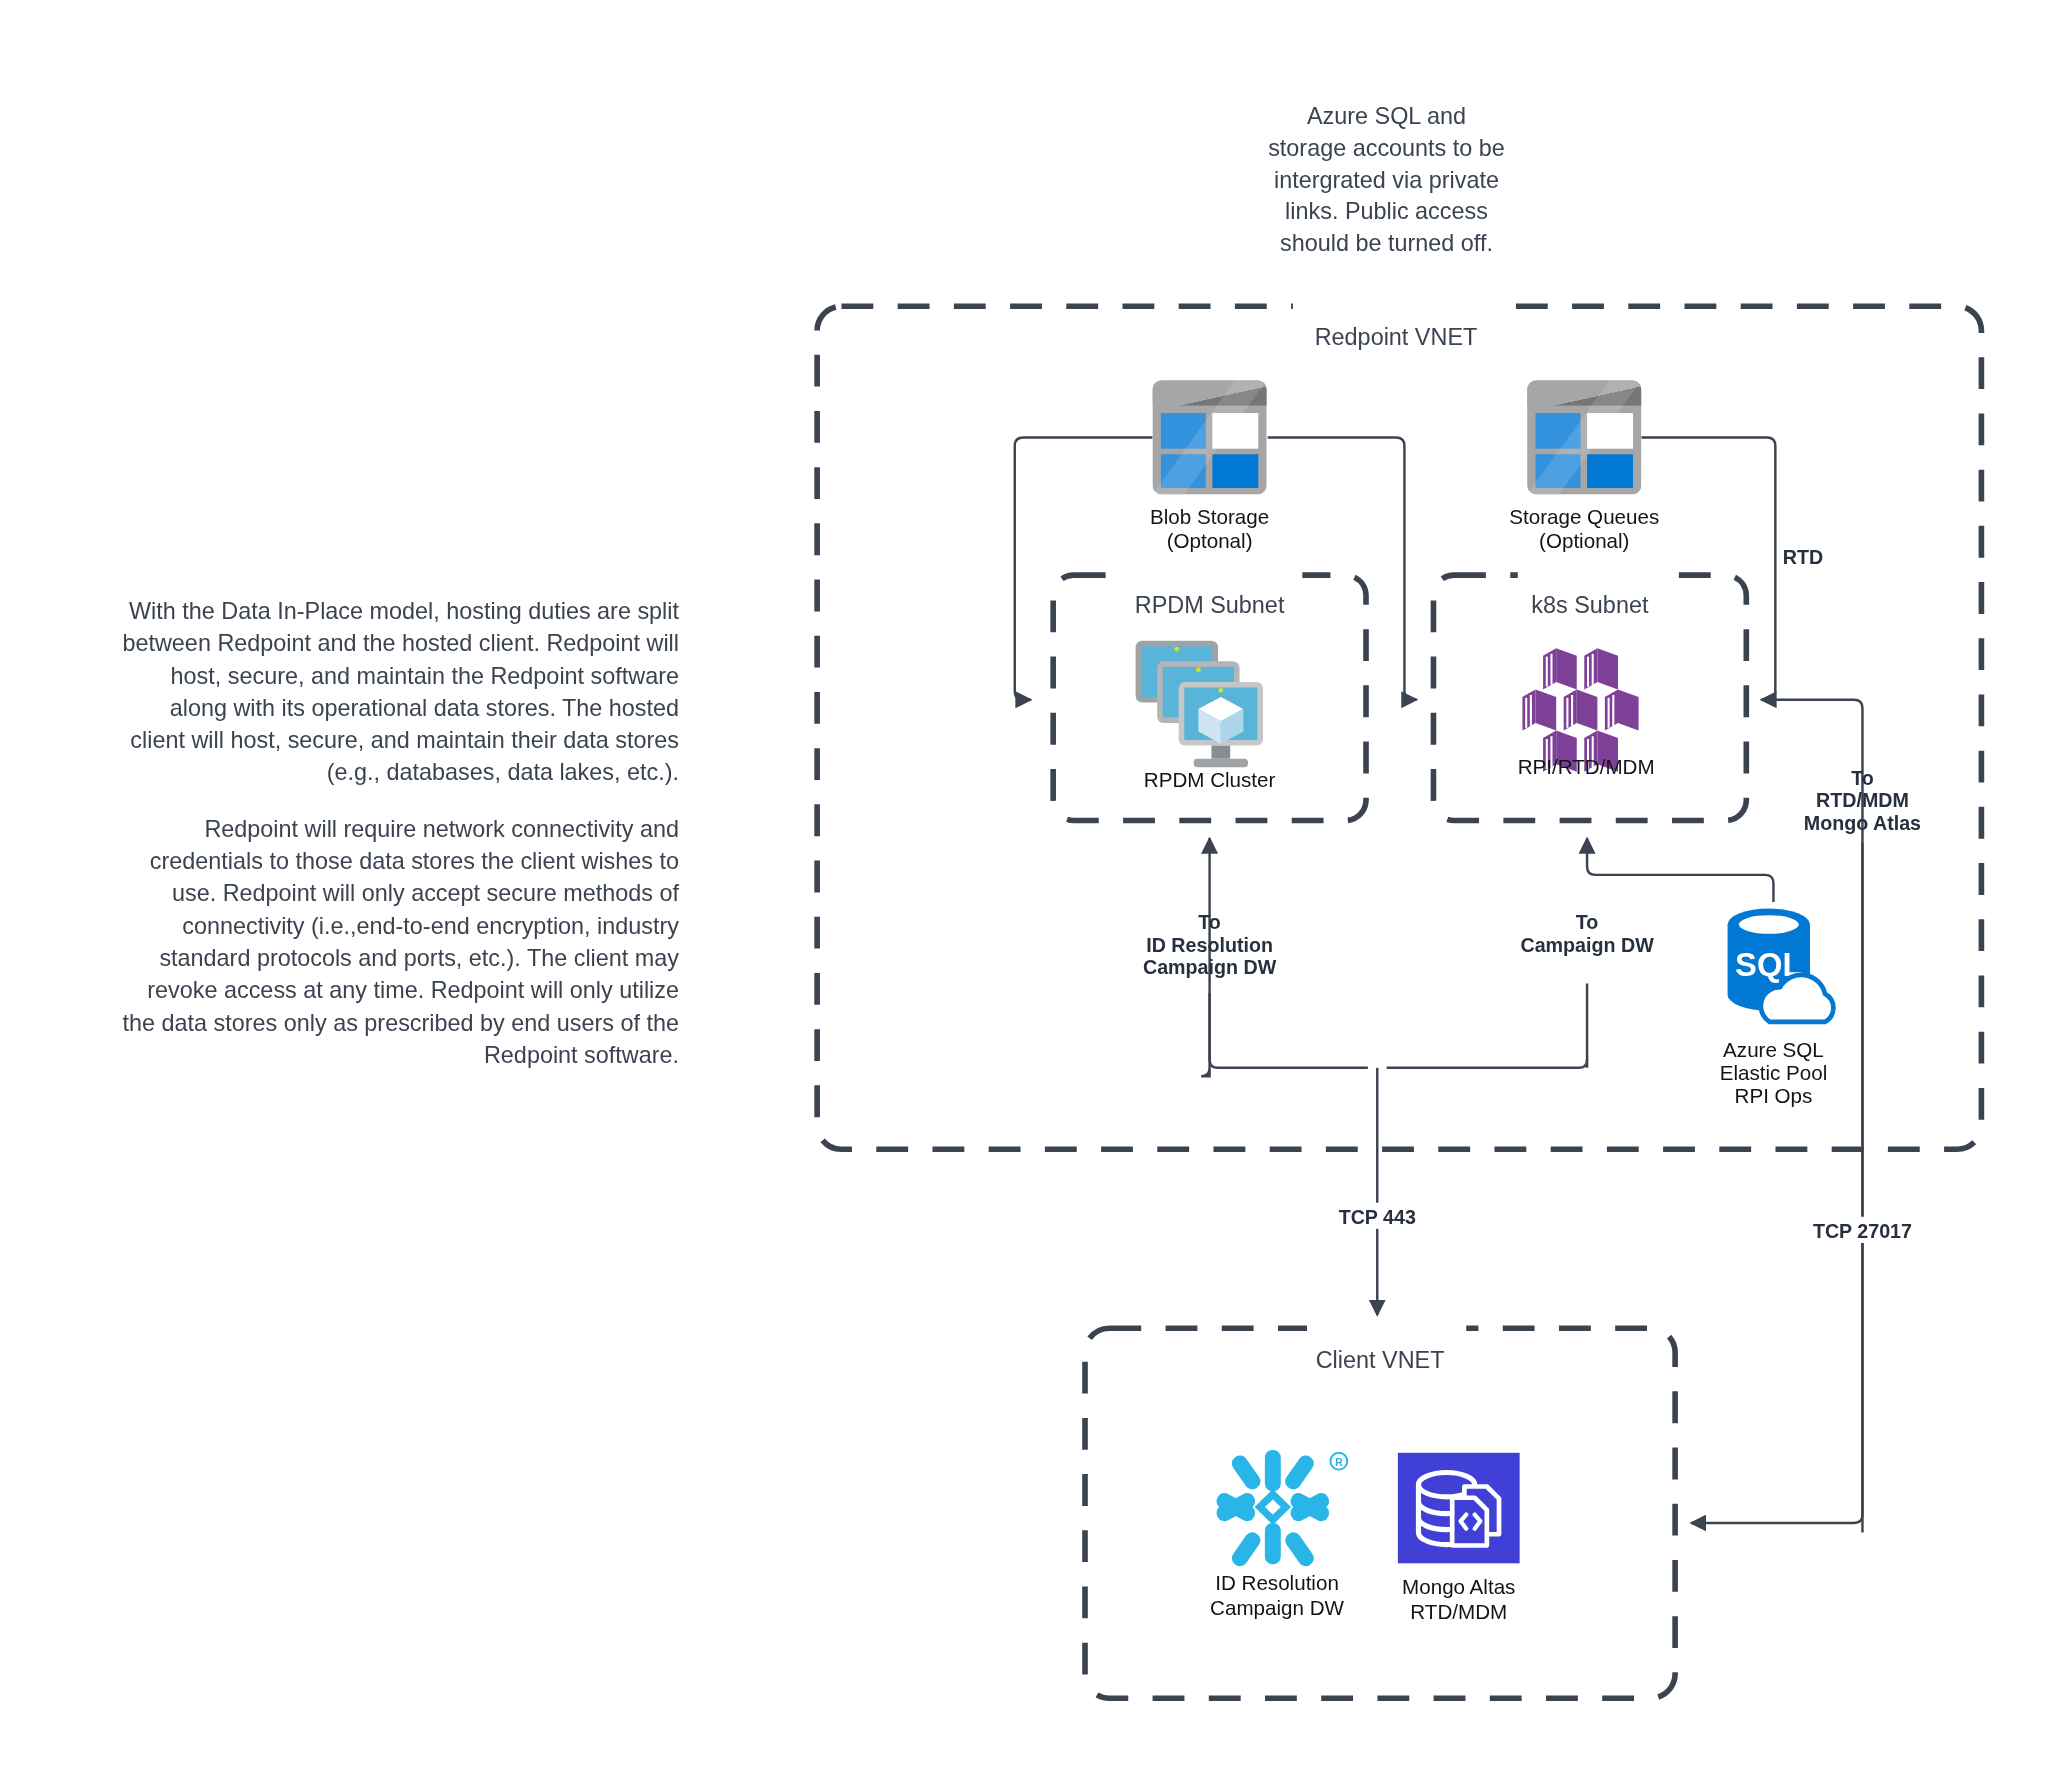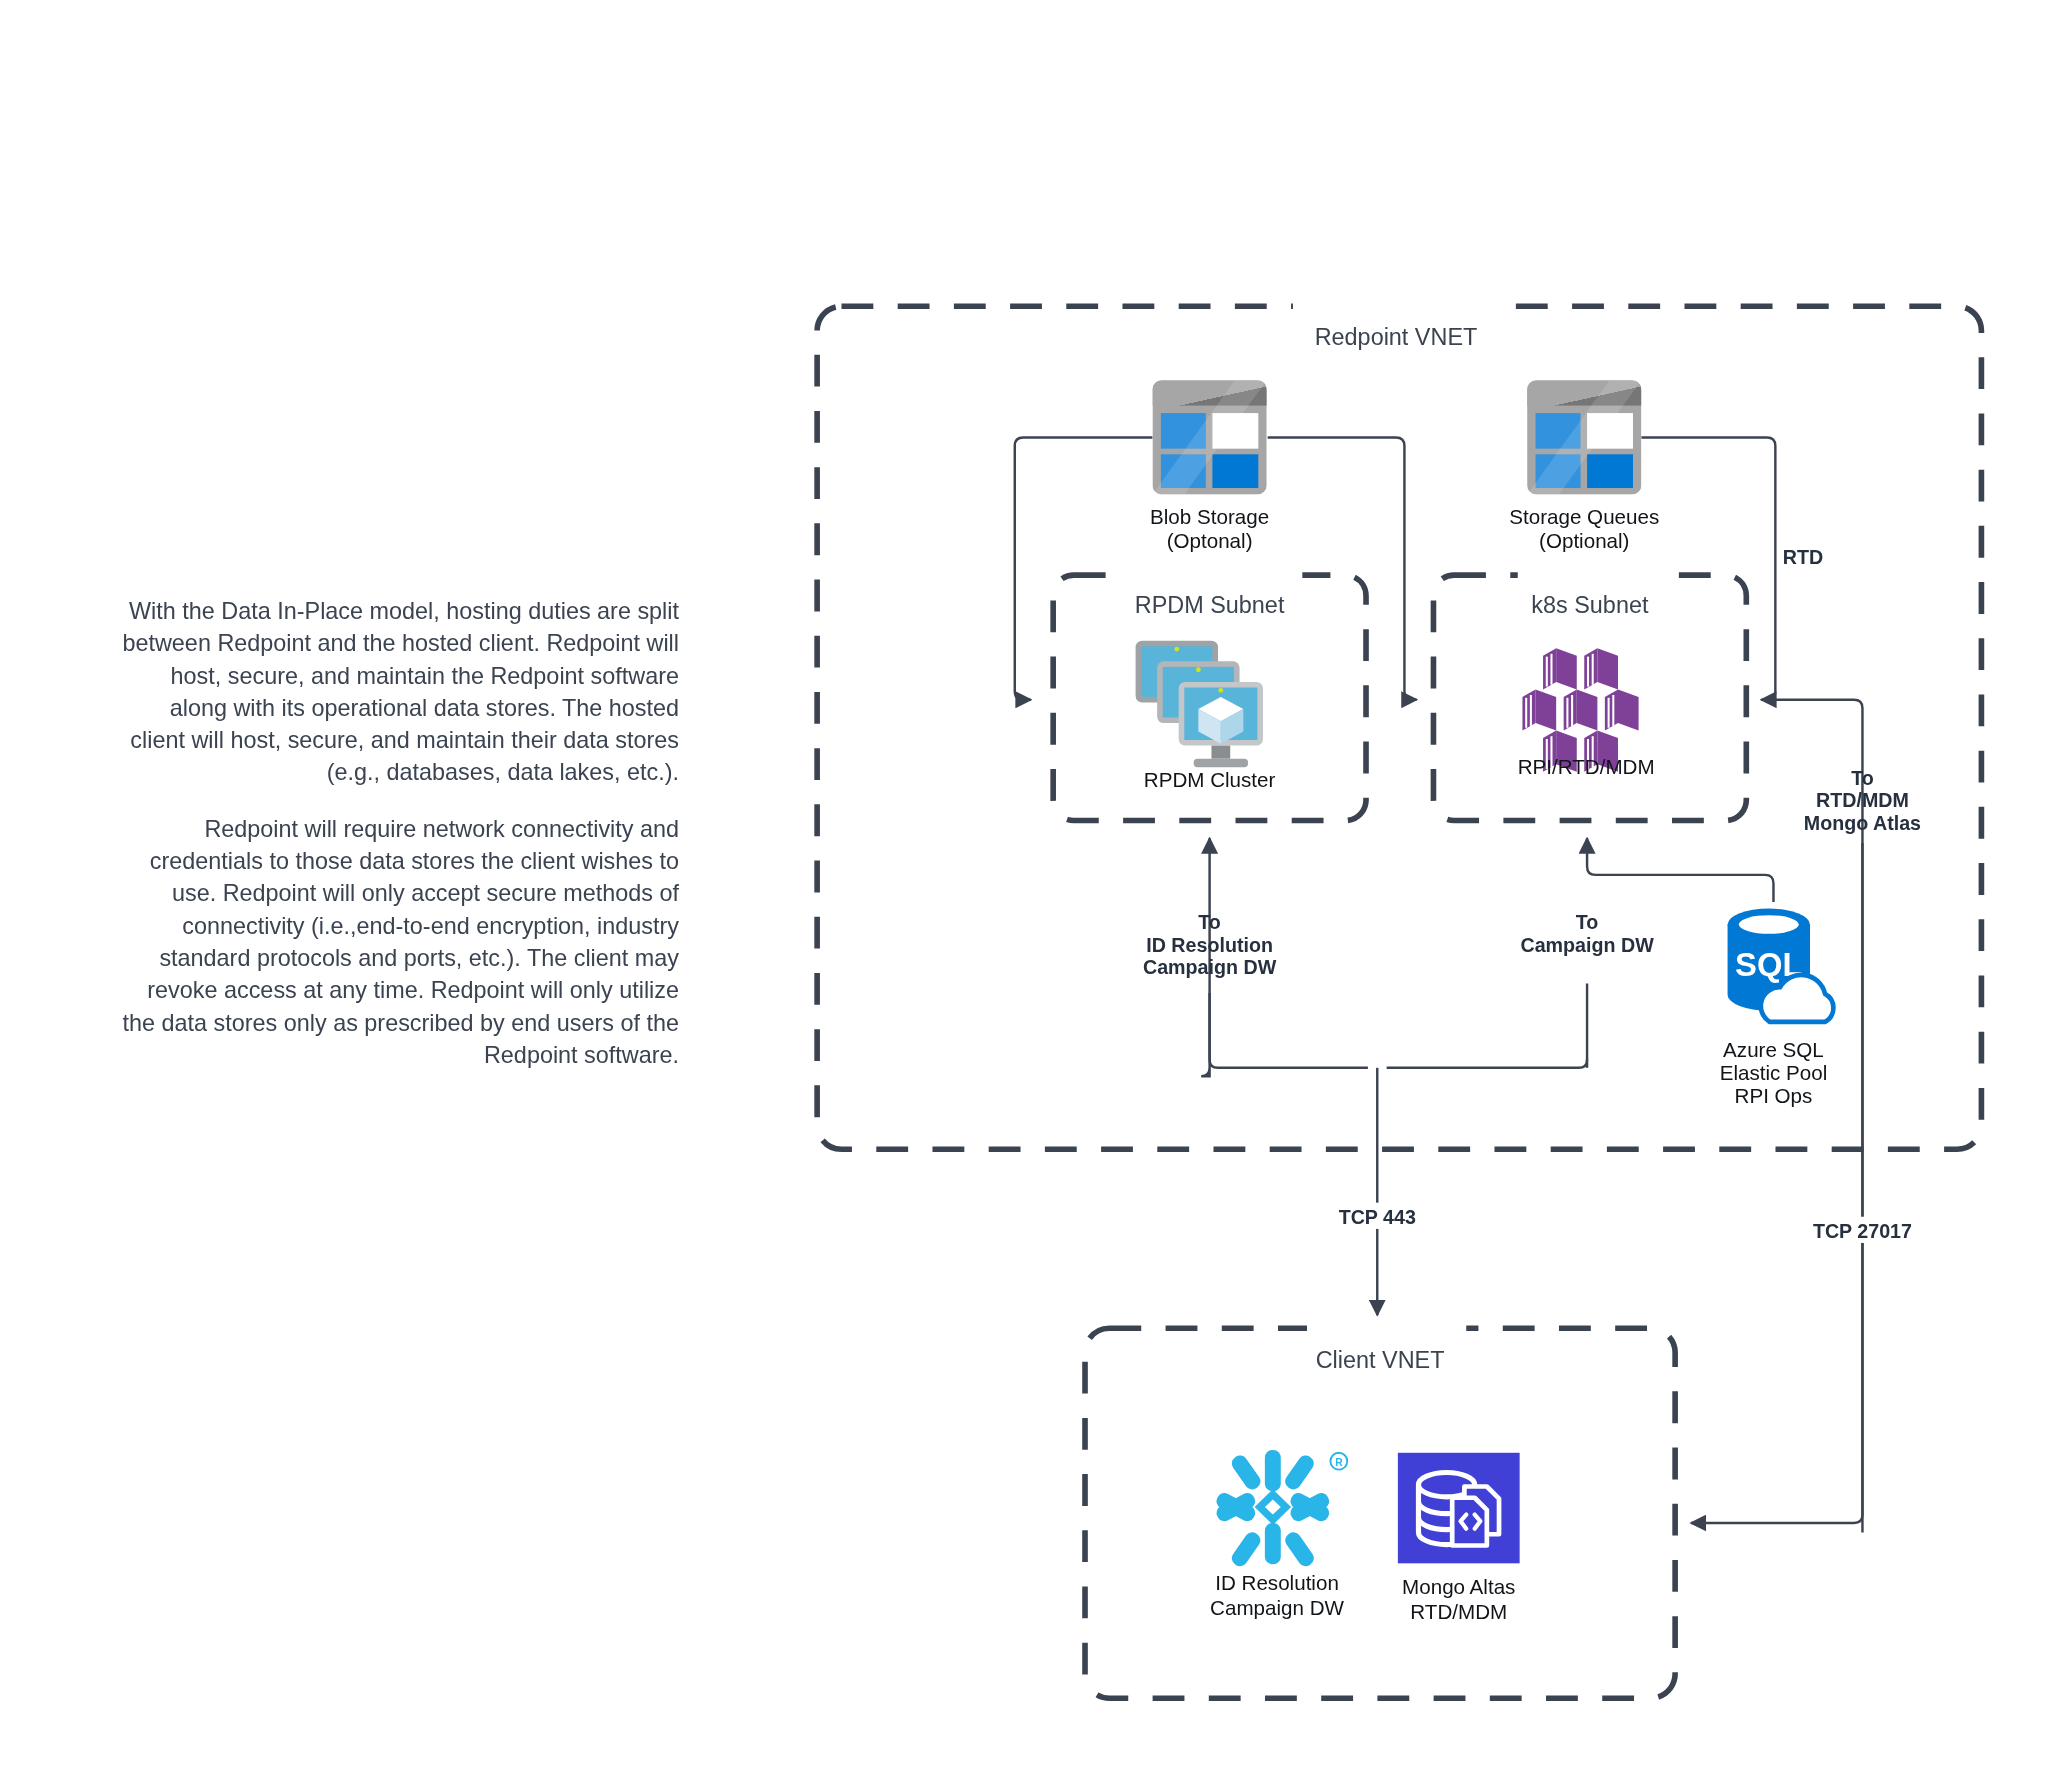--- a/index.html
+++ b/index.html
@@ -65,20 +65,25 @@
     fill: none;
     stroke: #3b4351;
     stroke-width: 2.6;
   }
 </style>
 </head>
 <body>
 
 <div id="page">
 
+  <div class="note-text" id="top-note" style="left:1246px; top:101px; width:281px;">Azure SQL and
+storage accounts to be
+intergrated via private
+links. Public access
+should be turned off.</div>
 
   <div class="body-text" id="body-text" style="left:117px; top:595px; width:562px;">
     <p>With the Data In-Place model, hosting duties are split between Redpoint and the hosted client. Redpoint will host, secure, and maintain the Redpoint software along with its operational data stores. The hosted client will host, secure, and maintain their data stores (e.g., databases, data lakes, etc.).</p>
     <p>Redpoint will require network connectivity and credentials to those data stores the client wishes to use. Redpoint will only accept secure methods of connectivity (i.e.,end-to-end encryption, industry standard protocols and ports, etc.). The client may revoke access at any time. Redpoint will only utilize the data stores only as prescribed by end users of the Redpoint software.</p>
   </div>
 
   <svg id="diagram-svg" viewBox="0 0 2206 1895">
     <defs>
       <marker id="arrow" viewBox="0 0 10 10" refX="9" refY="5" markerWidth="7" markerHeight="7" orient="auto-start-reverse">
         <path d="M 0 0 L 10 5 L 0 10 z" fill="#3b4351"></path>

